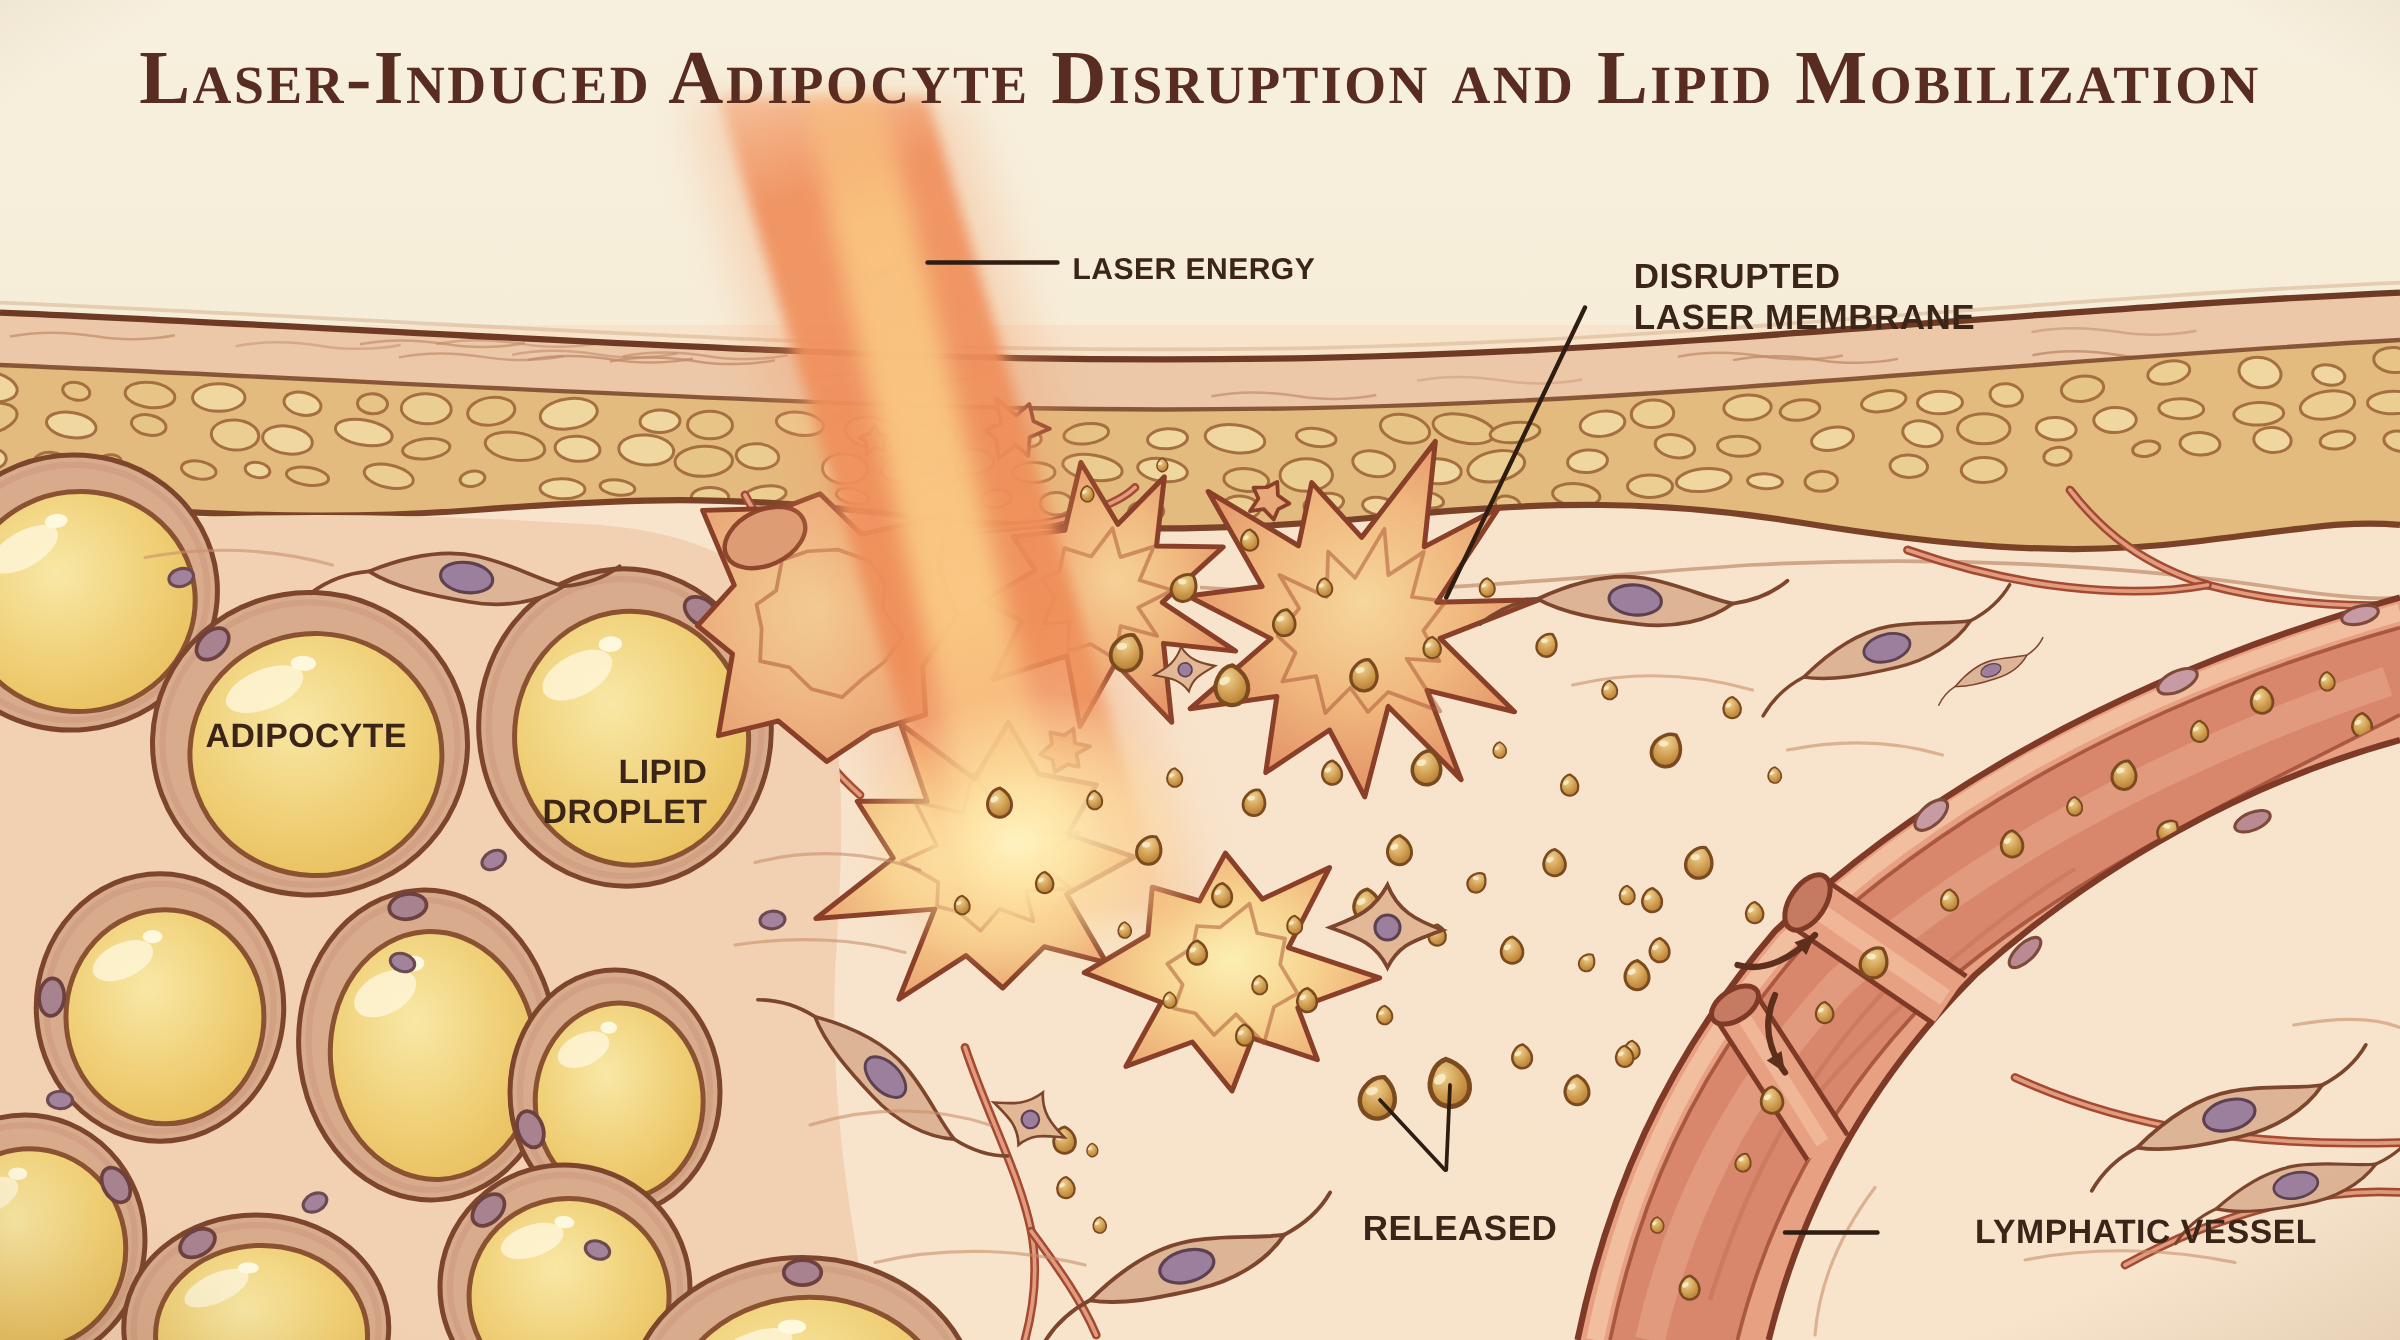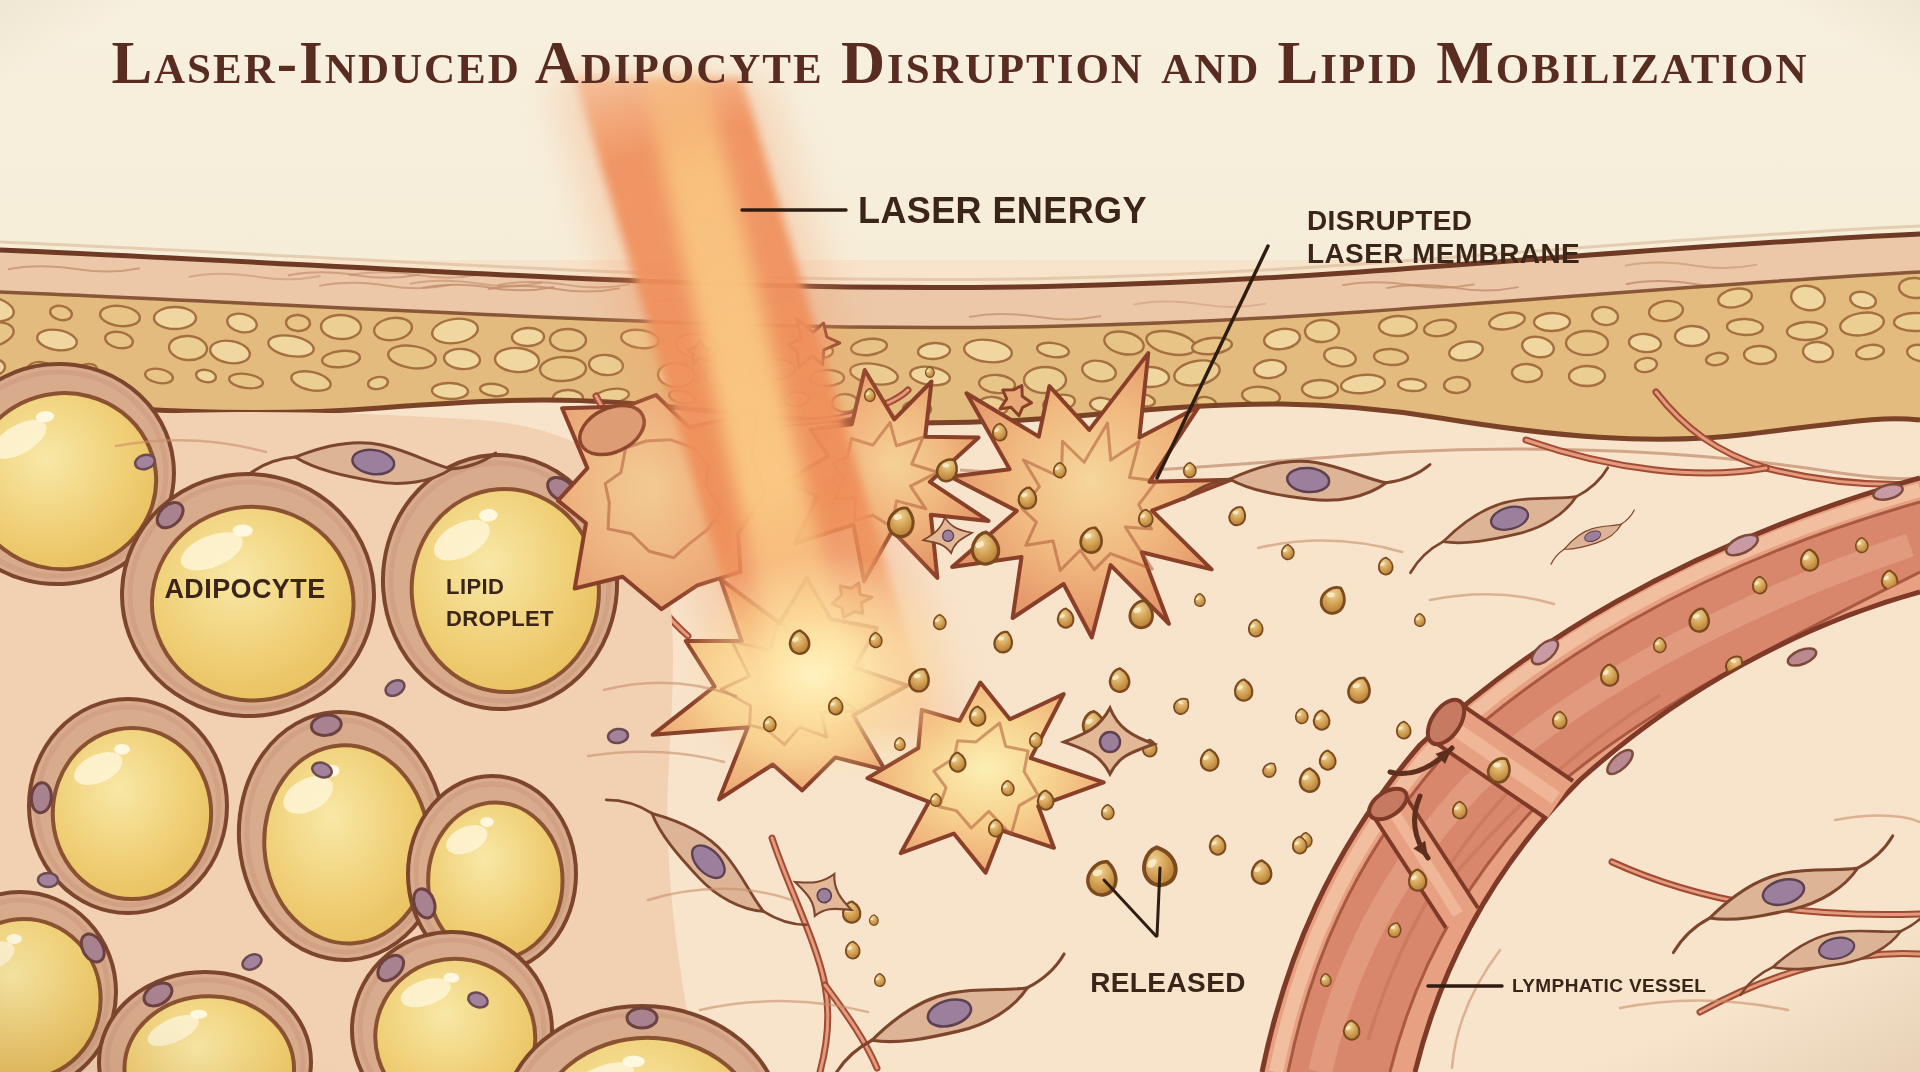--- a/index.html
+++ b/index.html
@@ -10,26 +10,26 @@
   body{background:var(--c-background);font-family:"Liberation Sans",sans-serif;}
   .stage{position:relative;width:1920px;height:841px;background:var(--c-background);}
   svg#art{position:absolute;left:0;top:0;}
   .title{
     position:absolute;left:50%;top:28px;transform:translateX(-50%);
     font-family:"Liberation Serif",serif;font-variant:small-caps;font-weight:700;
     font-size:61px;letter-spacing:2px;color:var(--c-title-text);white-space:nowrap;
   }
   .lbl{position:absolute;font-family:"Liberation Sans",sans-serif;font-weight:bold;
        color:var(--c-label-text);letter-spacing:.4px;white-space:nowrap;}
-  #lbl-laser{left:858px;top:190px;font-size:36px;}
+  #lbl-laser{left:858px;top:202px;font-size:24px;}
   #lbl-disrupted{left:1283px;top:204px;font-size:28px;line-height:33px;margin-left:24px;}
   #lbl-adipocyte{left:245px;top:589px;transform:translate(-50%,-50%);font-size:27px;}
-  #lbl-lipid{left:500px;top:603px;transform:translate(-50%,-50%);font-size:22px;line-height:32px;text-align:left;}
+  #lbl-lipid{left:500px;top:633px;transform:translate(-50%,-50%);font-size:27px;line-height:32px;text-align:right;}
   #lbl-released{left:1168px;top:983px;transform:translate(-50%,-50%);font-size:28px;line-height:36px;text-align:left;}
-  #lbl-lymph{left:1512px;top:986px;transform:translateY(-50%);font-size:19px;}
+  #lbl-lymph{left:1580px;top:986px;transform:translateY(-50%);font-size:27px;}
 </style>
 </head>
 <body>
 
 <div class="stage">
 
 <svg id="art" width="1920" height="1072" viewBox="0 0 1920 1072">
   <defs>
     <linearGradient id="gBg" x1="0" y1="0" x2="0" y2="1">
       <stop offset="0" stop-color="#f7f0de"></stop>

